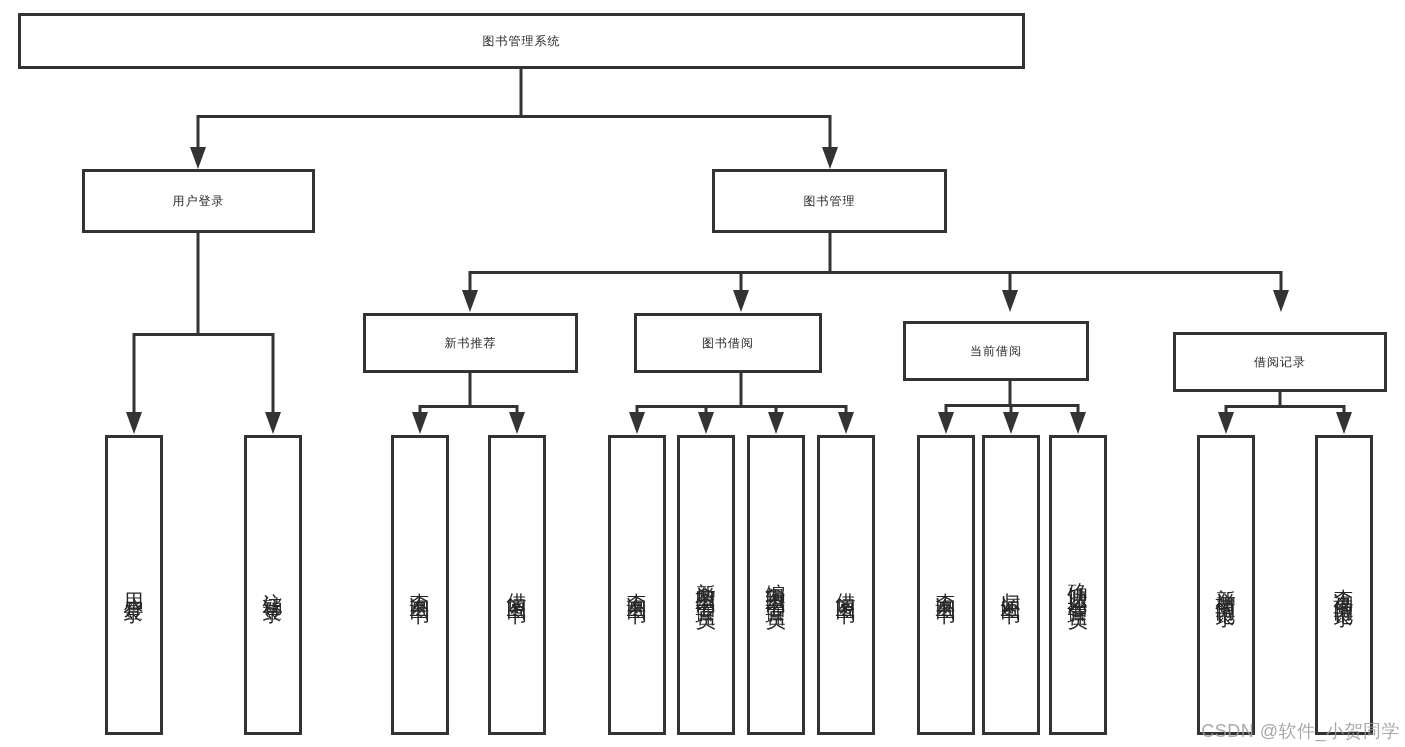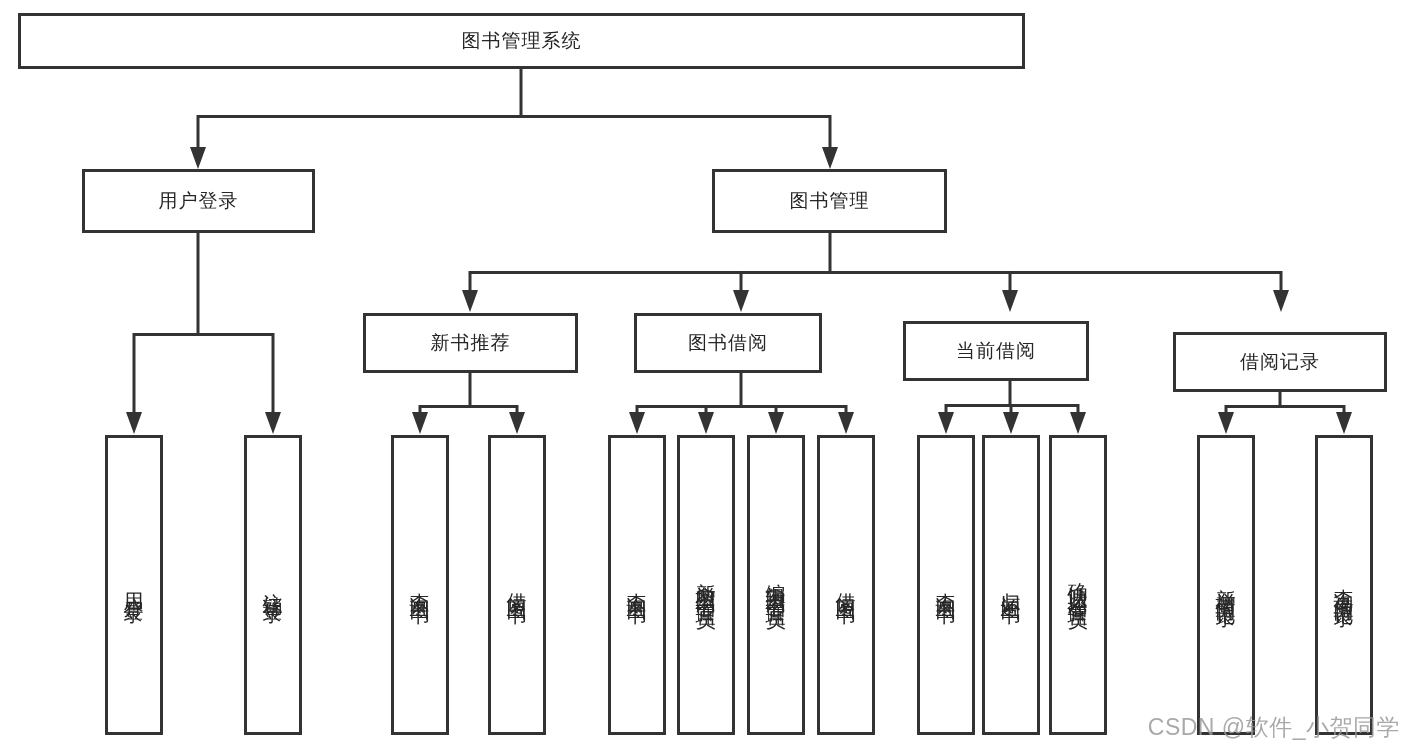--- a/index.html
+++ b/index.html
@@ -25,37 +25,37 @@
     box-sizing: border-box;
     border: 3px solid #333333;
     background: #ffffff;
     display: flex;
     align-items: center;
     justify-content: center;
     color: #262626;
     z-index: 2;
   }
   .box.h span {
-    font-size: 19px;
+    font-size: 12px;
     letter-spacing: 1px;
     white-space: nowrap;
   }
   .box.v span {
     writing-mode: vertical-rl;
     text-orientation: mixed;
     font-size: 20px;
     letter-spacing: 4px;
     line-height: 1;
   }
   #watermark {
     position: absolute;
     right: 5px;
     bottom: 4px;
     z-index: 3;
-    font-size: 23px;
+    font-size: 18px;
     color: #9b9b9b;
     opacity: 0.85;
     letter-spacing: 0.5px;
     white-space: nowrap;
   }
 </style>
 </head>
 <body>
 
 <div id="canvas">

